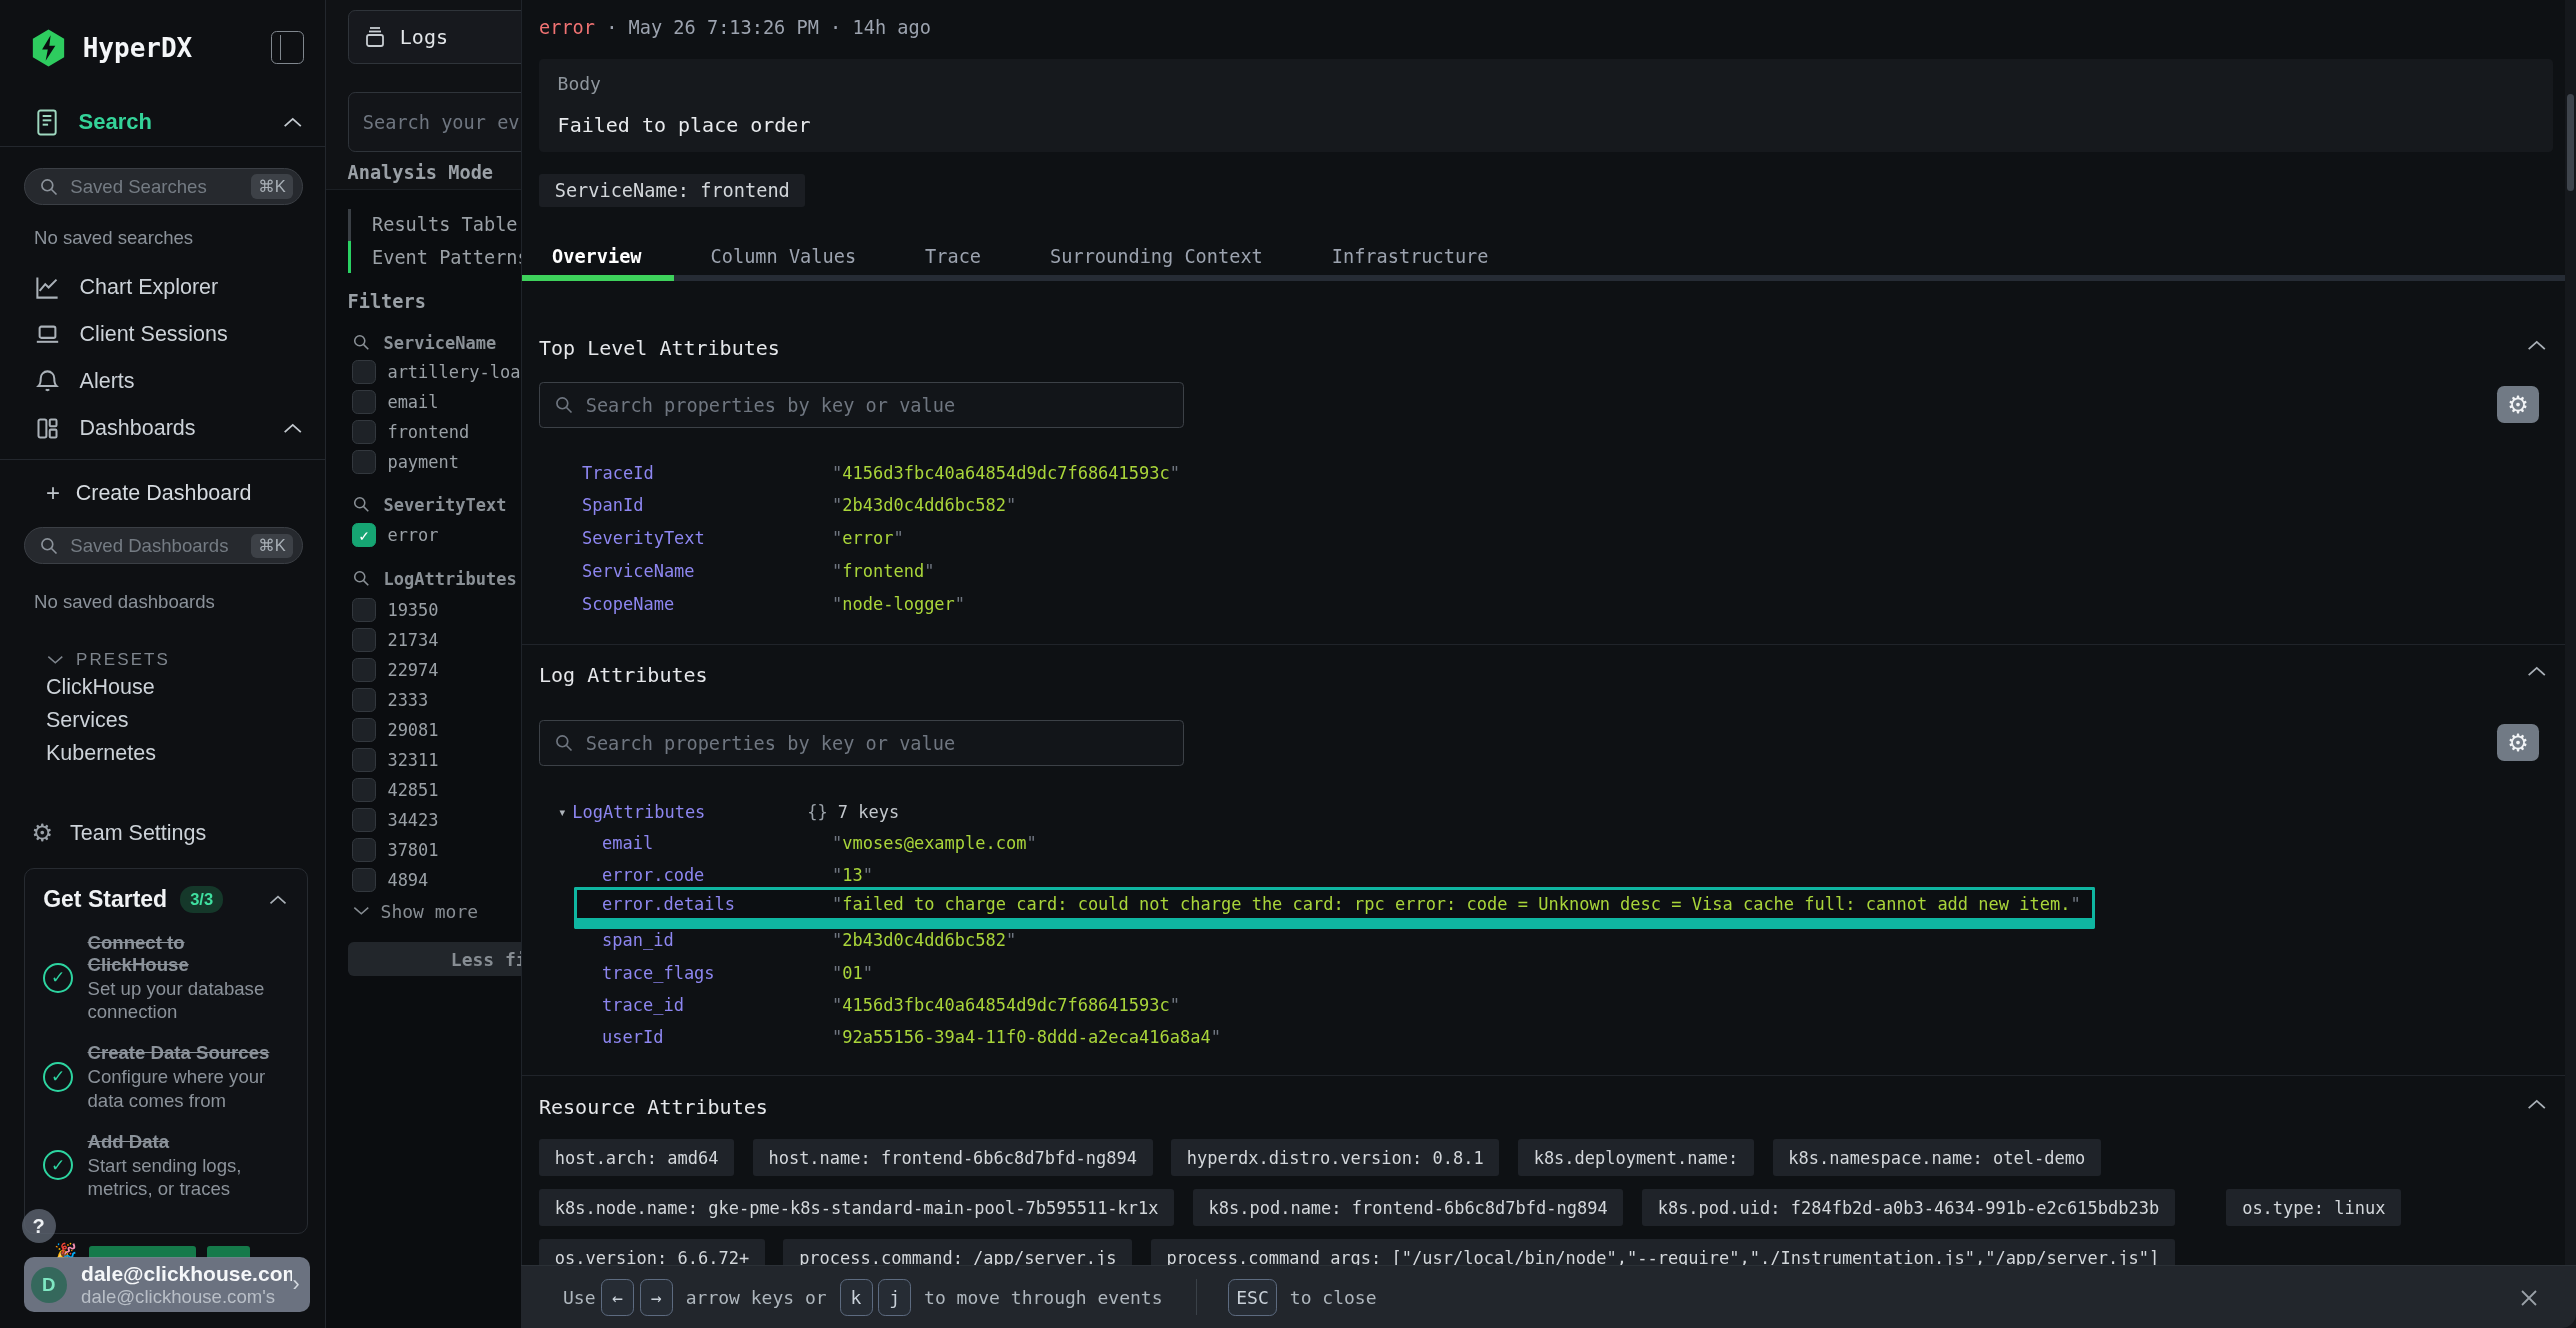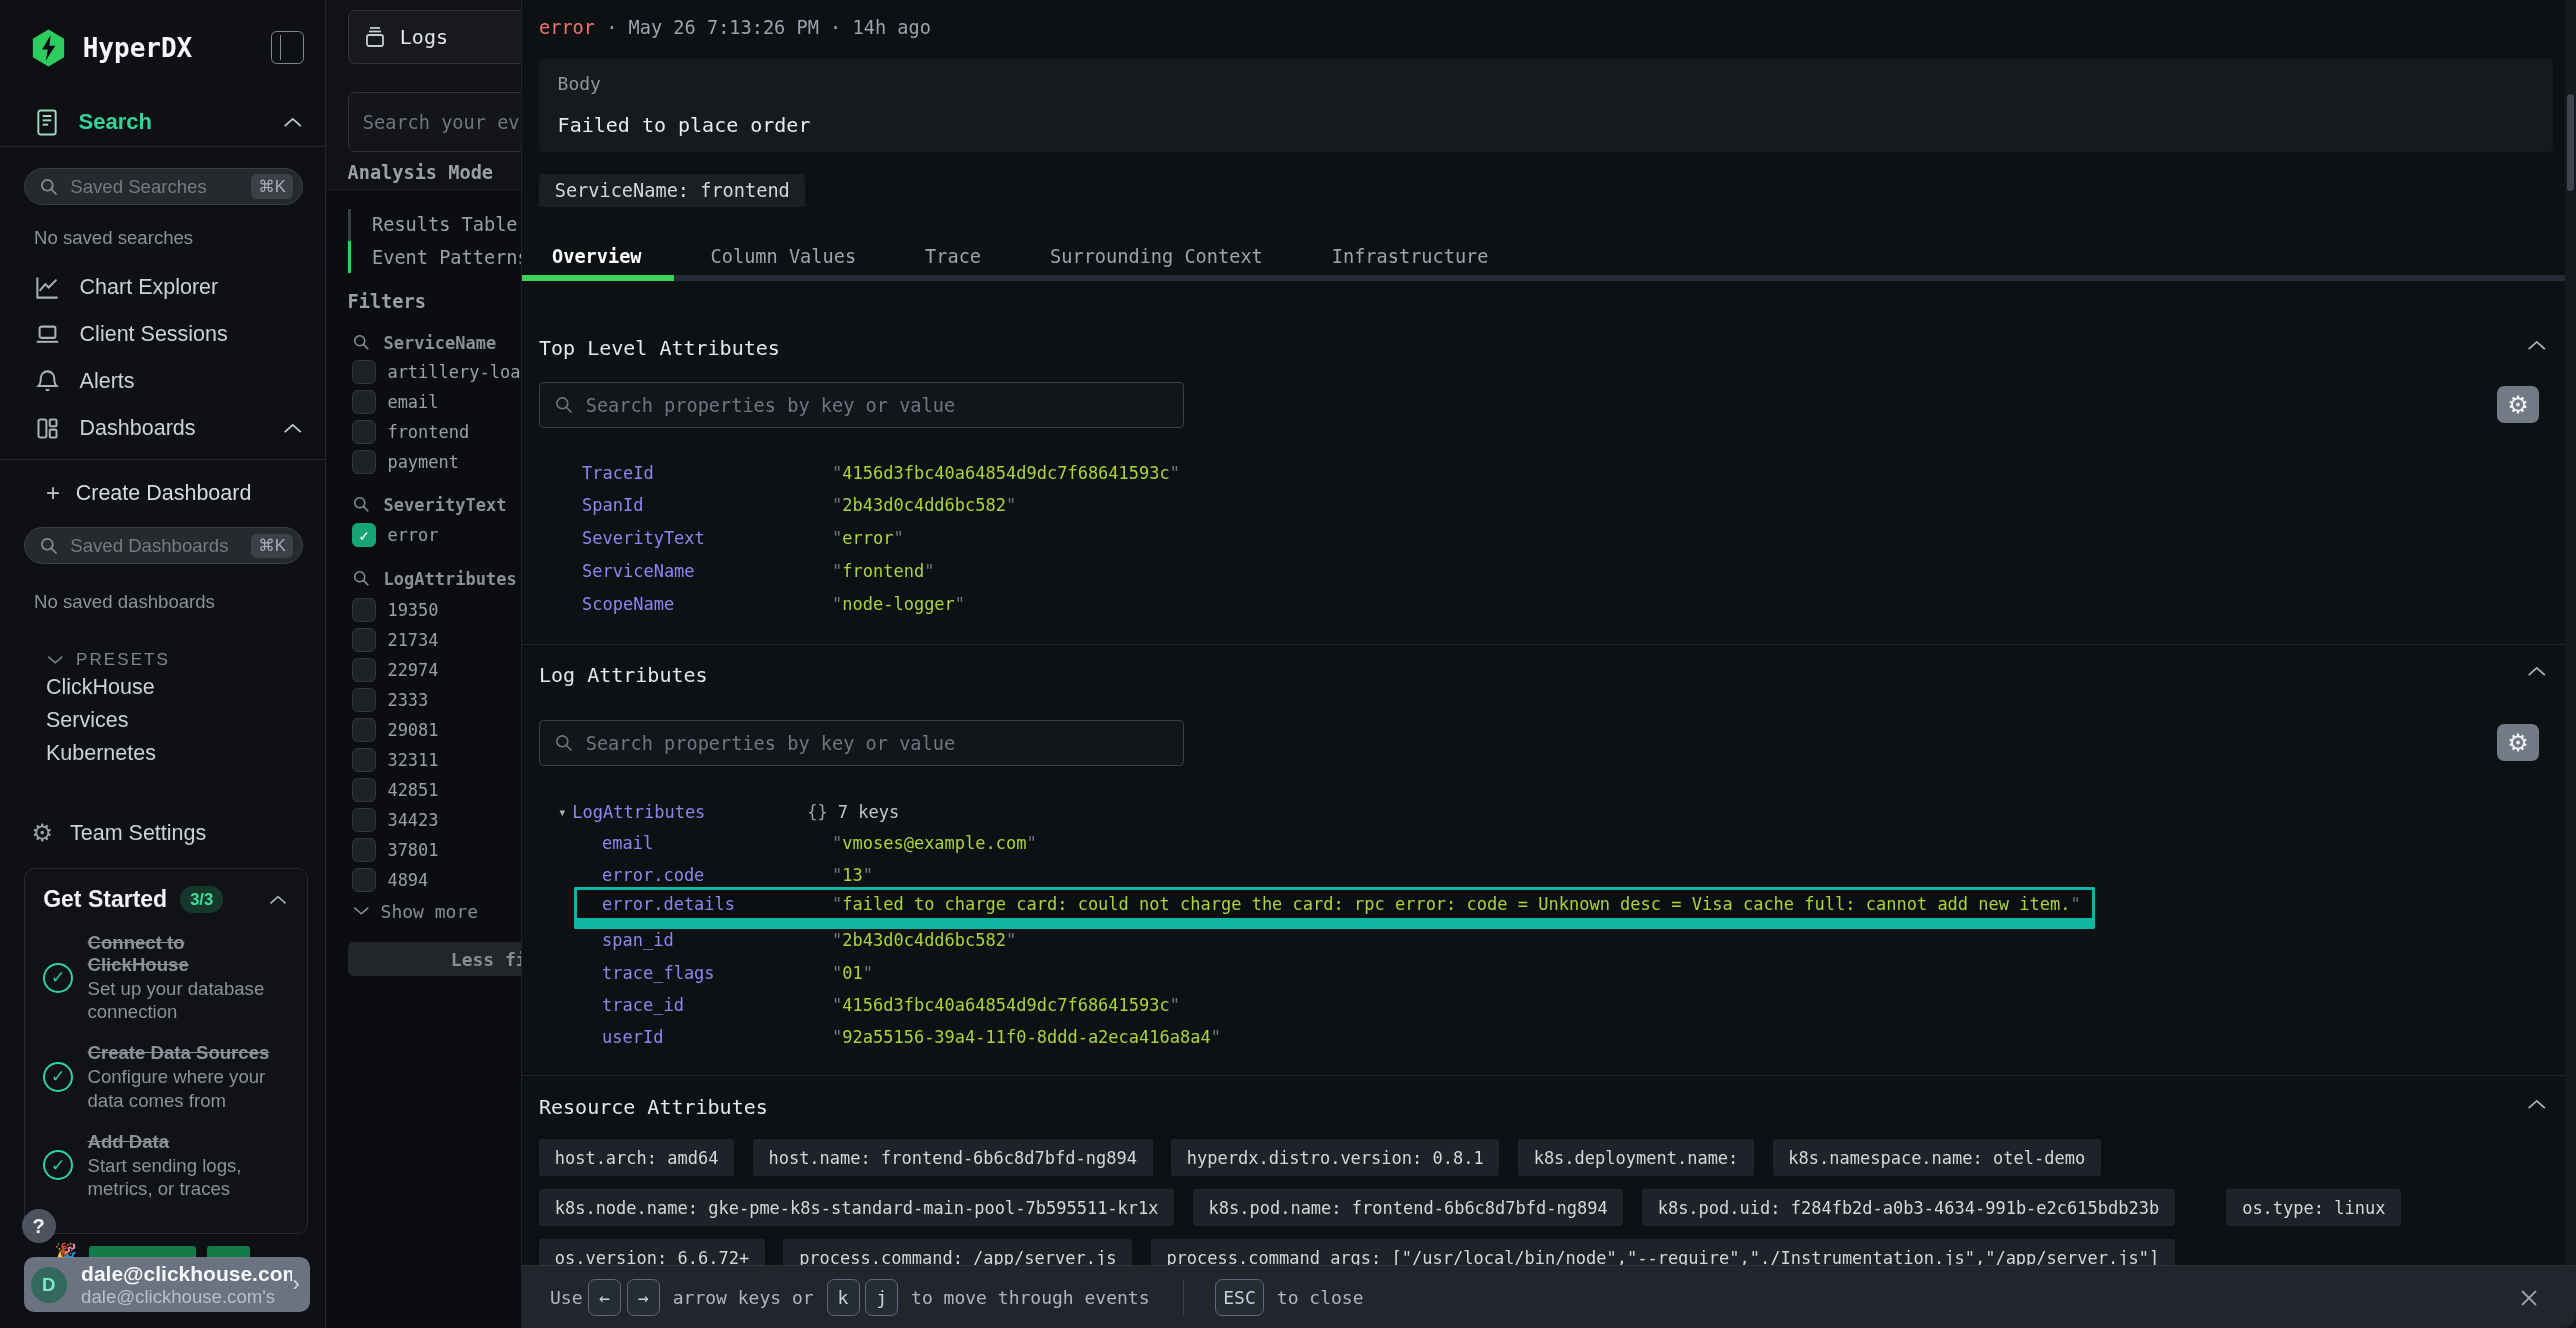--- a/index.html
+++ b/index.html
@@ -115,21 +115,21 @@
   .hl-row{position:absolute;left:52px;top:887px;height:42px;border:3.6px solid var(--teal);border-bottom-width:11.4px;border-radius:1.4px;display:inline-flex;align-items:center;padding:0 11.4px 0 25px;font-family:var(--mono);font-size:17px;white-space:nowrap;background:#0c0f12}
   .hl-row .k{color:var(--purple);width:230px;flex:none}
   .hl-row .v{color:var(--lime)}
   .divider-h{position:absolute;left:0;width:2055px;height:0.7px;background:#20242a}
   .chips-row{position:absolute;left:17px;display:flex;gap:18.6px}
   .r-chip{background:#1f2329;border-radius:2.9px;height:37px;display:flex;align-items:center;padding:0 15.7px;font-family:var(--mono);font-size:17px;color:#d3d7db;white-space:nowrap;flex:none}
   .scroll-track{position:absolute;right:0;top:0;width:11.4px;height:1328px;background:#15181c}
   .scroll-thumb{position:absolute;right:2.1px;top:94px;width:7.2px;height:97px;border-radius:3.6px;background:#3e444c}
 
   
-  #footer{position:absolute;left:521px;top:1265px;width:2055px;height:63px;background:#22262c;border-top:0.7px solid #2b3036;border-radius:0 0 14.3px 0;display:flex;align-items:center;padding:0 29px;font-family:var(--mono);font-size:18px;color:#aeb6bd}
+  #footer{position:absolute;left:521px;top:1265px;width:2055px;height:63px;background:#22262c;border-top:0.7px solid #2b3036;border-radius:0 0 14.3px 0;display:flex;align-items:center;padding:0 42px;font-family:var(--mono);font-size:18px;color:#aeb6bd}
   .keycap{border:1.4px solid #5d6b80;background:#262c34;border-radius:7.2px;min-width:33px;height:37px;display:flex;align-items:center;justify-content:center;color:#c9d1d9;padding:0 7.2px;margin:0 5.7px}
   .foot-div{width:0.7px;height:36px;background:#3a4148;margin:0 26px}
   .foot-gap{margin:0 7.2px}
   .close-x{position:absolute;right:29px;top:13px;width:37px;height:37px;display:flex;align-items:center;justify-content:center;color:#9aa1a8}
 </style>
 </head>
 <body>
 
 <div id="sidebar">
   <div class="logo-row">

